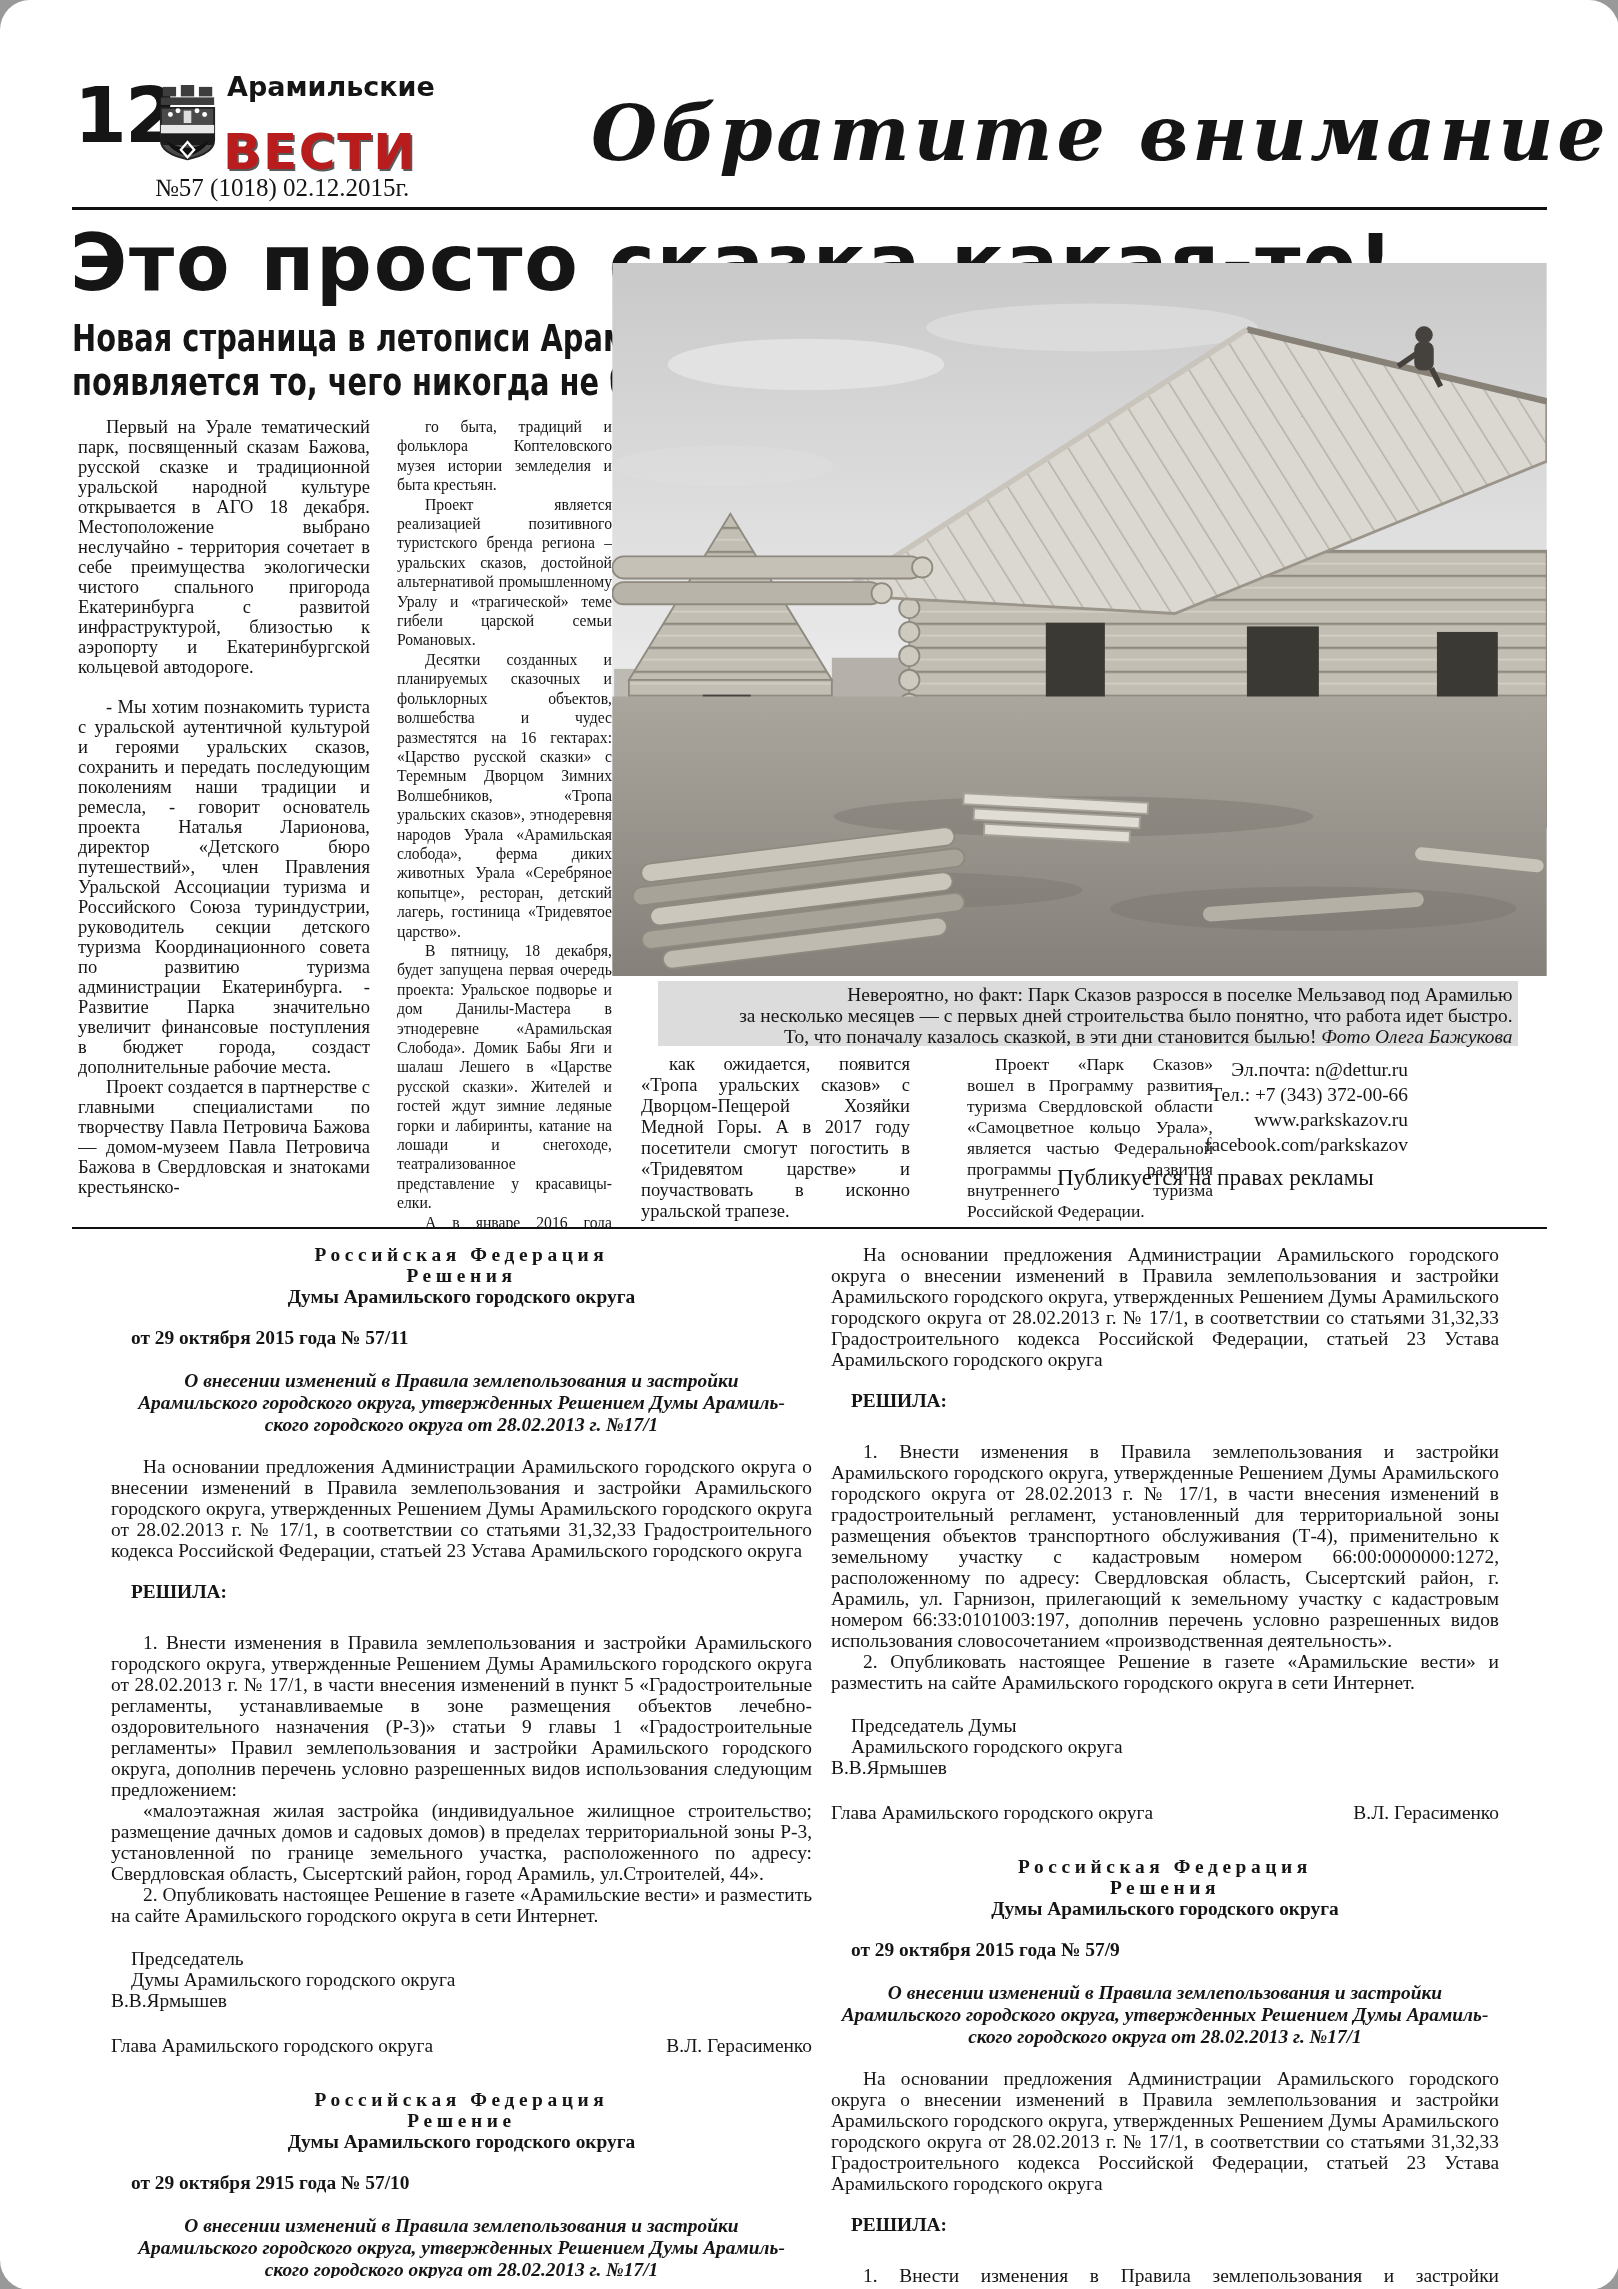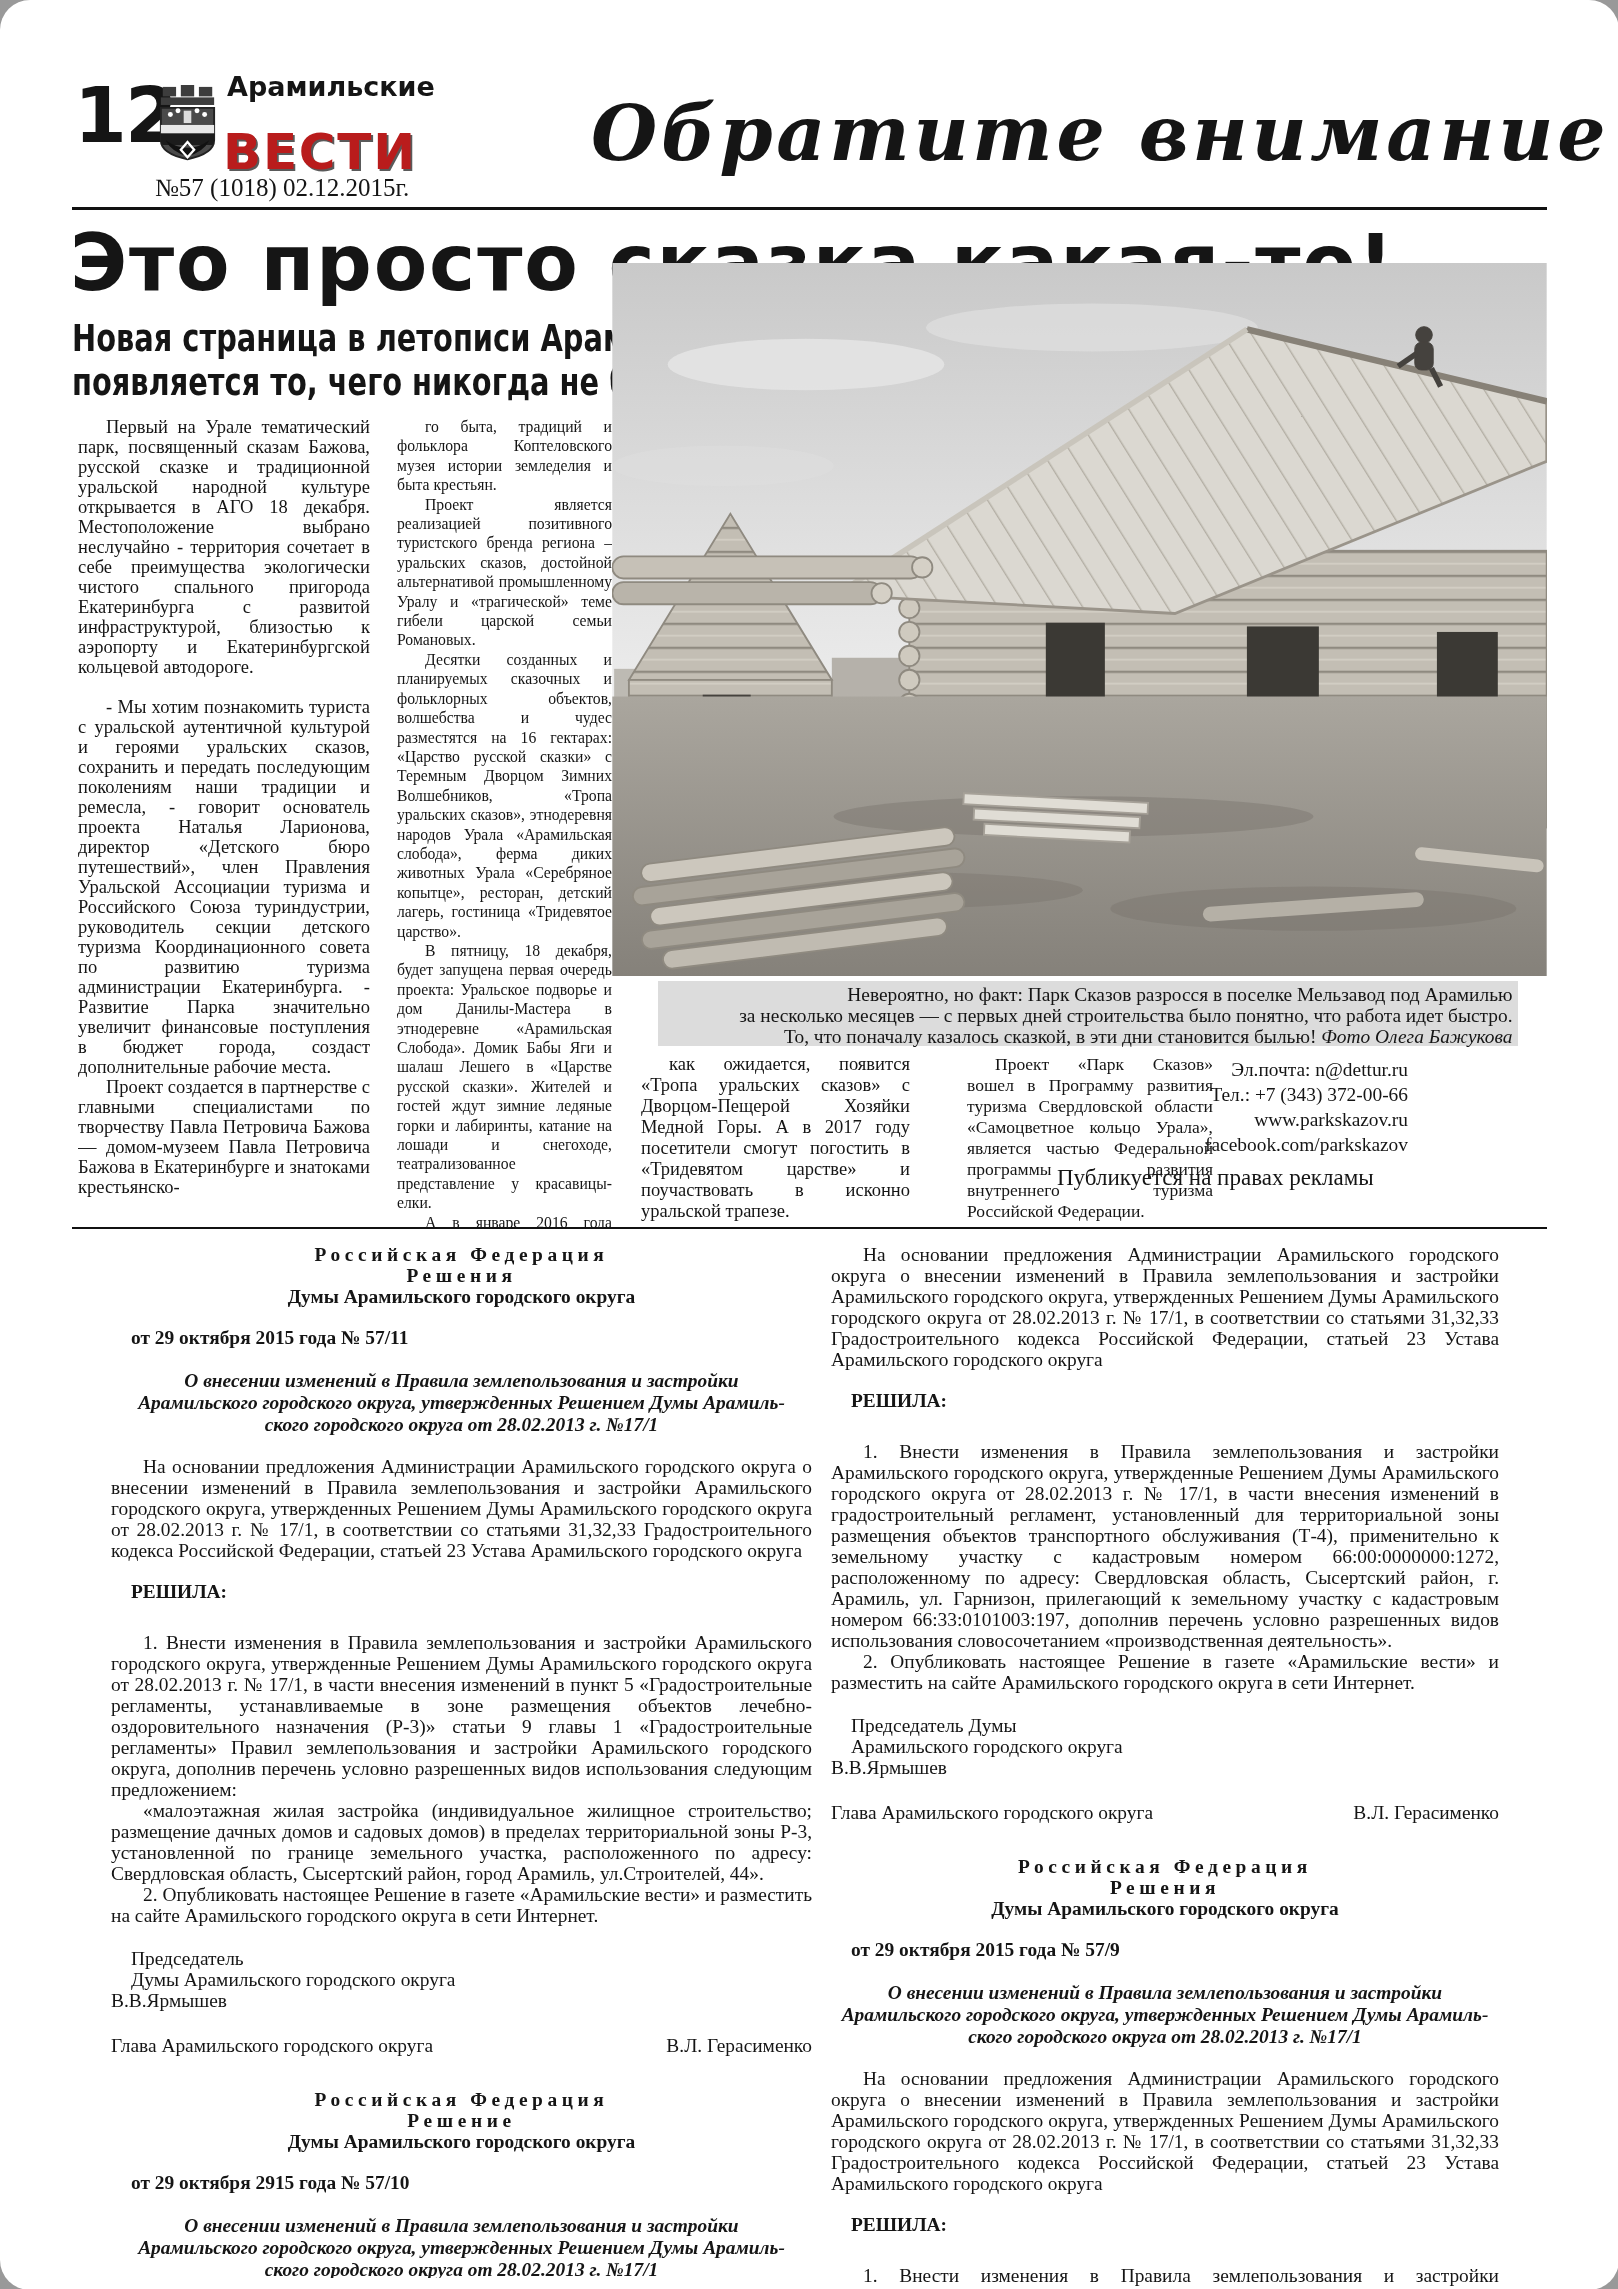--- a/index.html
+++ b/index.html
@@ -97,21 +97,21 @@
 
   <div class="headline">Это просто сказка какая-то!</div>
   <div class="subtitle">
     <div>Новая страница в летописи Арамили:</div>
     <div>появляется то, чего никогда не было...</div>
   </div>
 
   <div class="acol col1">
     <p>Первый на Урале тематический парк, посвященный сказам Бажова, русской сказке и традиционной уральской народной культуре открывается в АГО 18 декабря. Местоположение выбрано неслучайно - территория сочетает в себе преимущества экологически чистого спального пригорода Екатеринбурга с развитой инфраструктурой, близостью к аэропорту и Екатеринбургской кольцевой автодороге.</p>
     <p class="gap">- Мы хотим познакомить туриста с уральской аутентичной культурой и героями уральских сказов, сохранить и передать последующим поколениям наши традиции и ремесла, - говорит основатель проекта Наталья Ларионова, директор «Детского бюро путешествий», член Правления Уральской Ассоциации туризма и Российского Союза туриндустрии, руководитель секции детского туризма Координационного совета по развитию туризма администрации Екатеринбурга. - Развитие Парка значительно увеличит финансовые поступления в бюджет города, создаст дополнительные рабочие места.</p>
-    <p>Проект создается в партнерстве с главными специалистами по творчеству Павла Петровича Бажова — домом-музеем Павла Петровича Бажова в Екатеринбурге и знатоками крестьянско-</p>
+    <p>Проект создается в партнерстве с главными специалистами по творчеству Павла Петровича Бажова — домом-музеем Павла Петровича Бажова в Свердловская и знатоками крестьянско-</p>
   </div>
 
   <div class="acol col2">
     <p>го быта, традиций и фольклора Коптеловского музея истории земледелия и быта крестьян.</p>
     <p>Проект является реализацией позитивного туристского бренда региона – уральских сказов, достойной альтернативой промышленному Уралу и «трагической» теме гибели царской семьи Романовых.</p>
     <p>Десятки созданных и планируемых сказочных и фольклорных объектов, волшебства и чудес разместятся на 16 гектарах: «Царство русской сказки» с Теремным Дворцом Зимних Волшебников, «Тропа уральских сказов», этнодеревня народов Урала «Арамильская слобода», ферма диких животных Урала «Серебряное копытце», ресторан, детский лагерь, гостиница «Тридевятое царство».</p>
     <p>В пятницу, 18 декабря, будет запущена первая очередь проекта: Уральское подворье и дом Данилы-Мастера в этнодеревне «Арамильская Слобода». Домик Бабы Яги и шалаш Лешего в «Царстве русской сказки». Жителей и гостей ждут зимние ледяные горки и лабиринты, катание на лошади и снегоходе, театрализованное представление у красавицы-елки.</p>
     <p>А в январе 2016 года распахнет свои двери Теремной Дворец Зимних Волшебников — основной объект «Царства русской сказки». Осенью 2016 года,</p>
   </div>
 

